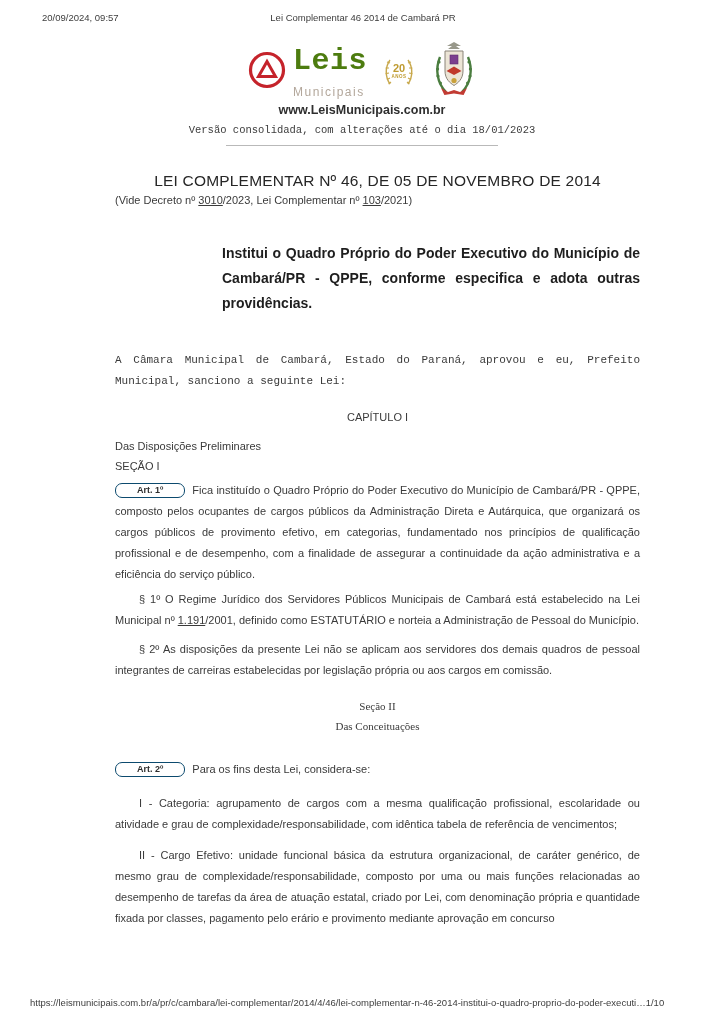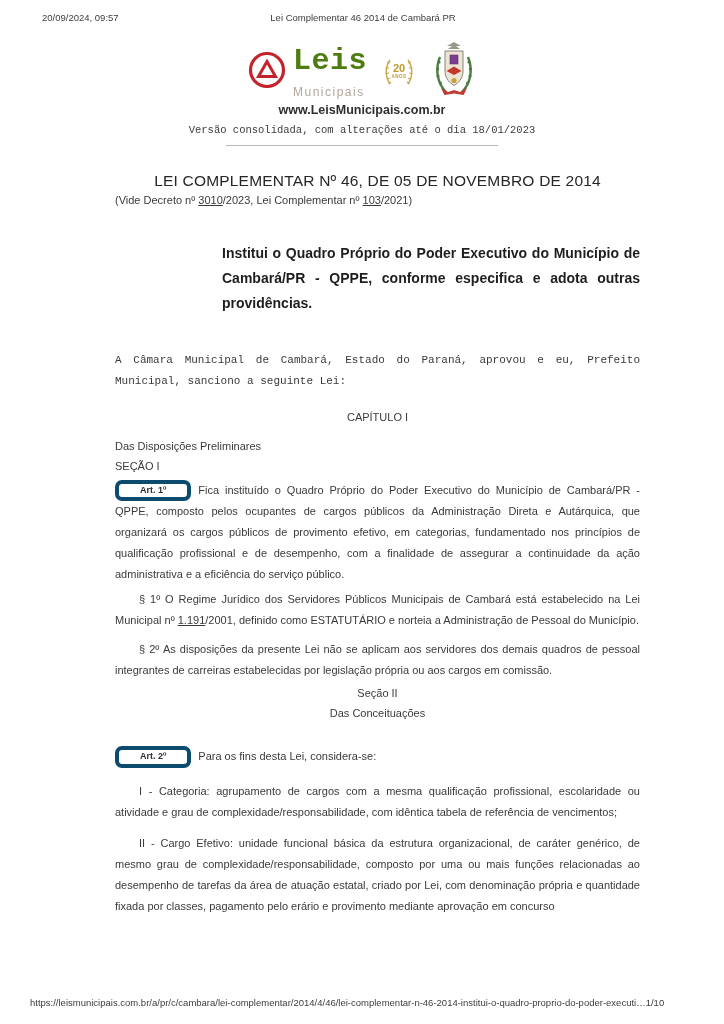--- a/index.html
+++ b/index.html
@@ -45,25 +45,25 @@
   .ementa{margin:30px 0 0 107px;font-size:14px;font-weight:700;color:#1e1e1e;
     line-height:25px;text-align:justify;}
   .body-par{font-size:11px;line-height:21px;text-align:justify;color:#3a3a3a;margin:0;}
   .preamble{margin-top:34px;font-family:Liberation Mono, monospace;}
   .chapter{margin-top:19px;text-align:center;font-size:11px;color:#3a3a3a;}
   .section-block{margin-top:13px;font-size:11px;line-height:20px;color:#3a3a3a;}
   .section-centered{text-align:center;}
   .art-par{margin-top:4px;}
   .par1{margin-top:4px;text-indent:24px;}
   .par2{margin-top:8px;text-indent:24px;}
-  .sec2{margin-top:2px;}
+  .sec2{margin-top:15px;font-family:Liberation Serif, serif;}
   .art2-par{margin-top:23px;}
   .item1{margin-top:13px;text-indent:24px;}
   .item2{margin-top:10px;text-indent:24px;}
-  .art-box{display:inline-block;border:4px solid #0c4a6e;border-radius:7px;
+  .art-box{display:inline-block;border:1px solid #0c4a6e;border-radius:7px;
     padding:1px 21px 2px;font-size:9px;font-weight:700;color:#2e2e2e;line-height:1.15;
     margin-right:7px;text-indent:0;vertical-align:1px;}
 </style>
 </head>
 <body>
 
 <div class="page">
 
   <div class="print-header">
     <span class="ph-date">20/09/2024, 09:57</span>

